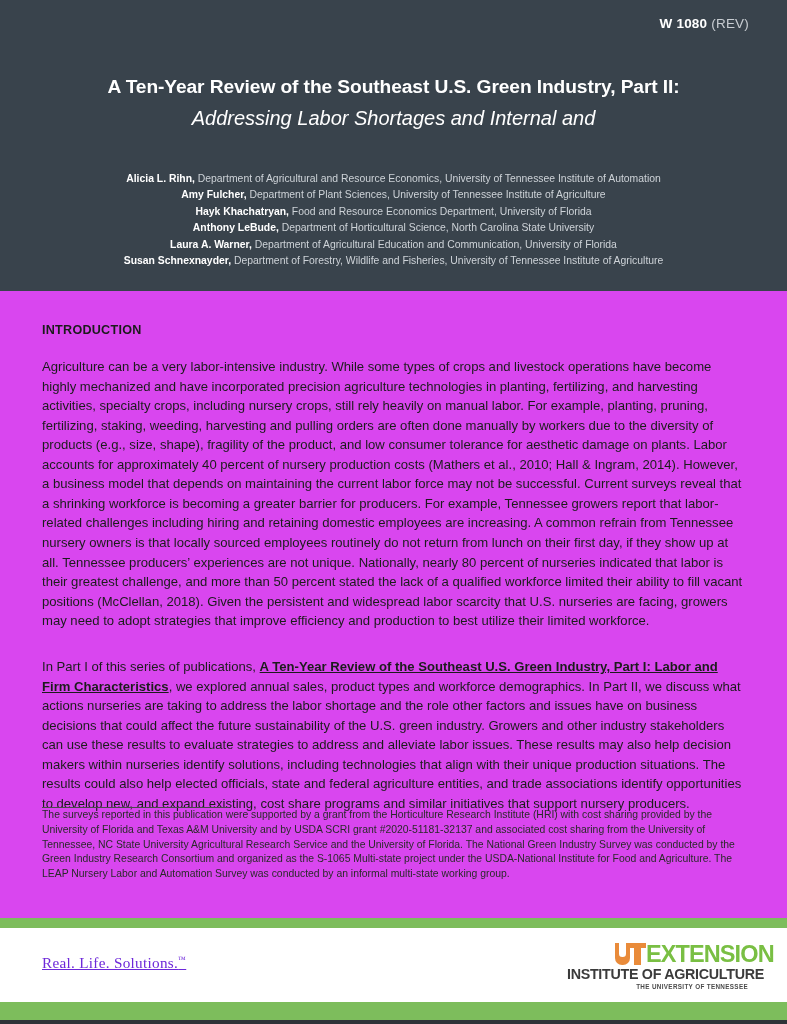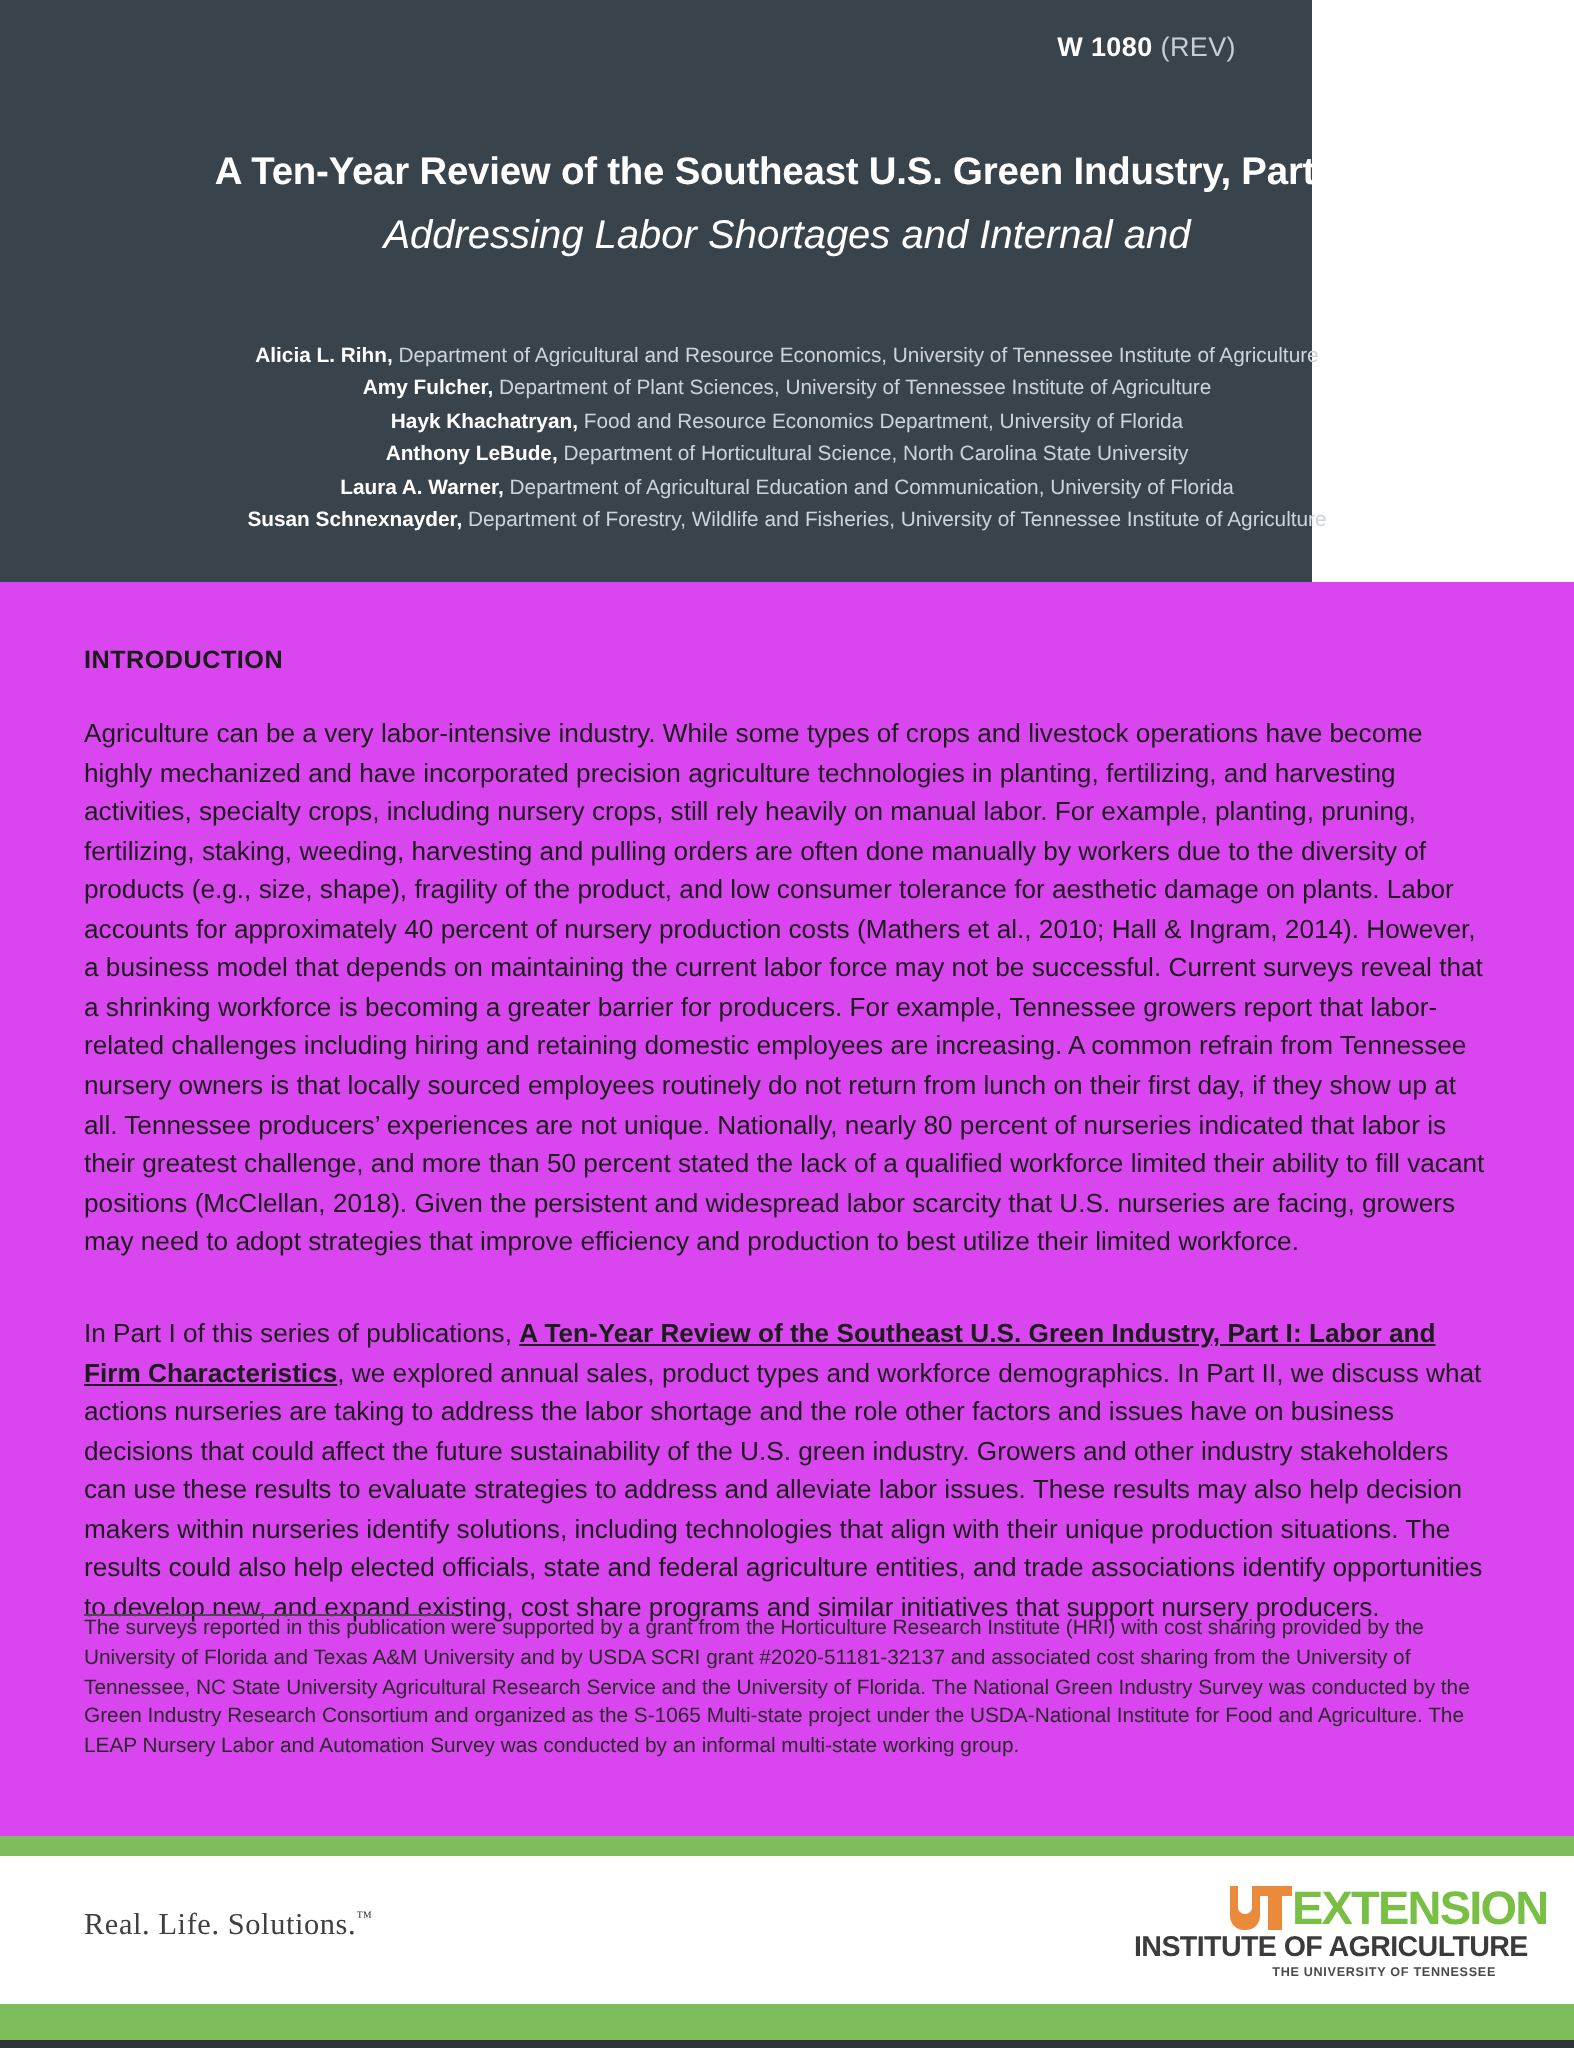--- a/index.html
+++ b/index.html
@@ -17,21 +17,21 @@
     height: 1024px;
     background: #ffffff;
     overflow: hidden;
     box-sizing: border-box;
   }
 
   
   .header-band {
     position: absolute;
     top: 0; left: 0;
-    width: 656px;
+    width: 787px;
     height: 291px;
     background: #39434c;
     box-sizing: border-box;
   }
   .pub-number {
     position: absolute;
     top: 16px;
     right: 38px;
     font-size: 13.5px;
     letter-spacing: 0.2px;
@@ -158,23 +158,24 @@
     width: 787px;
     height: 74px;
     background: #ffffff;
   }
   .tagline {
     position: absolute;
     top: 26px;
     left: 42px;
     font-family: "Liberation Serif", serif;
     font-size: 15.2px;
-    color: #404040;
+    color: #6d28d9;
     letter-spacing: 0.3px;
     white-space: nowrap;
+    text-decoration: underline;
   }
   .tagline .tm {
     font-size: 8px;
     vertical-align: super;
   }
 
   
   .ut-logo {
     position: absolute;
     top: 15px;
@@ -286,21 +287,21 @@
     </div>
 
     <div class="doc-title">A Ten-Year Review of the Southeast U.S. Green Industry, Part II:</div>
 
     <div class="doc-subtitle">
       <span class="sub-line">Addressing Labor Shortages and Internal and</span>
     </div>
 
     <div class="authors">
       <div class="author-line">
-        <span class="au-name">Alicia L. Rihn,</span><span class="au-affil"> Department of Agricultural and Resource Economics, University of Tennessee Institute of Agriculture</span>
+        <span class="au-name">Alicia L. Rihn,</span><span class="au-affil"> Department of Agricultural and Resource Economics, University of Tennessee Institute of Automation</span>
       </div>
       <div class="author-line">
         <span class="au-name">Amy Fulcher,</span><span class="au-affil"> Department of Plant Sciences, University of Tennessee Institute of Agriculture</span>
       </div>
       <div class="author-line">
         <span class="au-name">Hayk Khachatryan,</span><span class="au-affil"> Food and Resource Economics Department, University of Florida</span>
       </div>
       <div class="author-line">
         <span class="au-name">Anthony LeBude,</span><span class="au-affil"> Department of Horticultural Science, North Carolina State University</span>
       </div>

